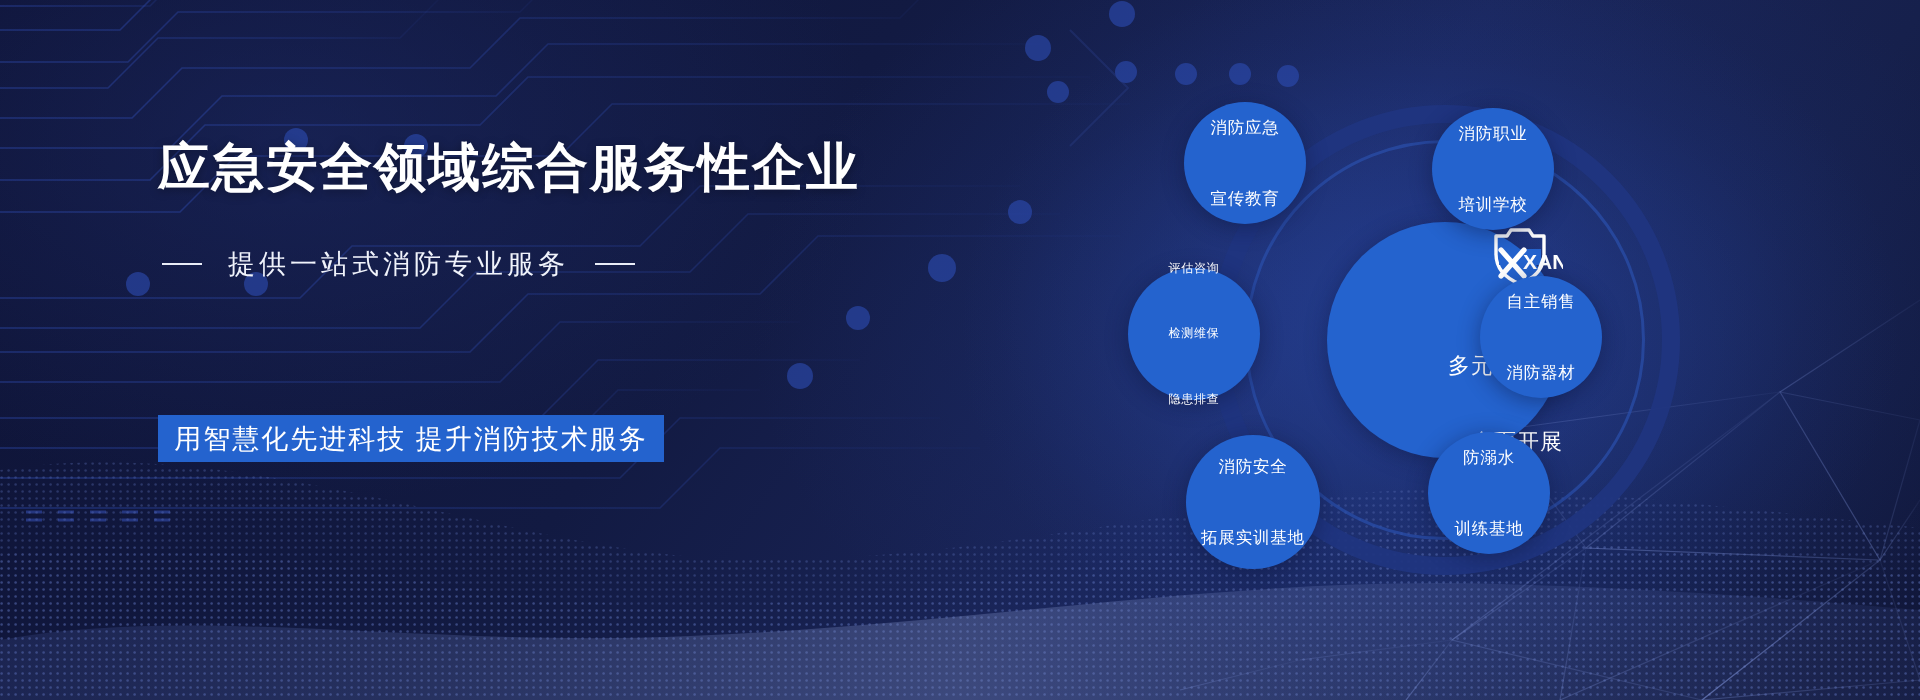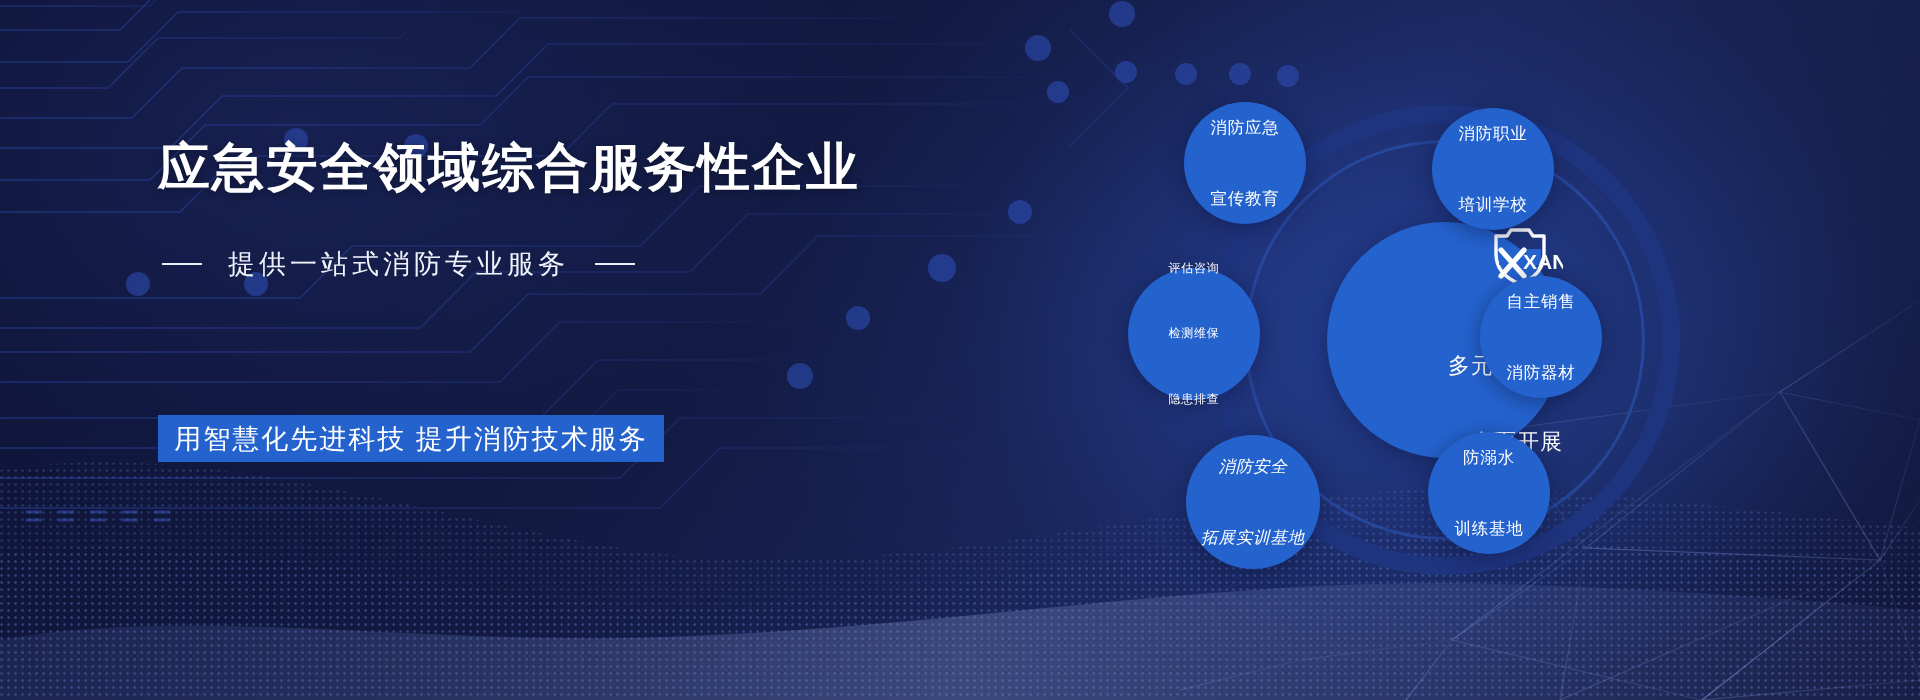--- a/index.html
+++ b/index.html
@@ -132,21 +132,21 @@
   }
 
   .sat { width:122px; height:122px; font-size:16.5px; letter-spacing:.8px; line-height:1.42; }
   .sat.wide { width:134px; height:134px; }
   .sat.tall { width:132px; height:132px; font-size:12px; }
 
   #bubble-tl { left:24px;  top:22px; }
   #bubble-tr { left:272px; top:28px; }
   #bubble-l  { left:-32px; top:188px; }
   #bubble-r  { left:320px; top:196px; }
-  #bubble-bl { left:26px;  top:355px;font-style:italic; }
+  #bubble-bl { left:26px;  top:355px; }
   #bubble-br { left:268px; top:352px; }
 </style>
 </head>
 <body>
 
 <div id="banner">
 
   <div class="bg-layer">
     <svg class="bg-svg" viewBox="0 0 1920 700" preserveAspectRatio="none">
       <defs>

